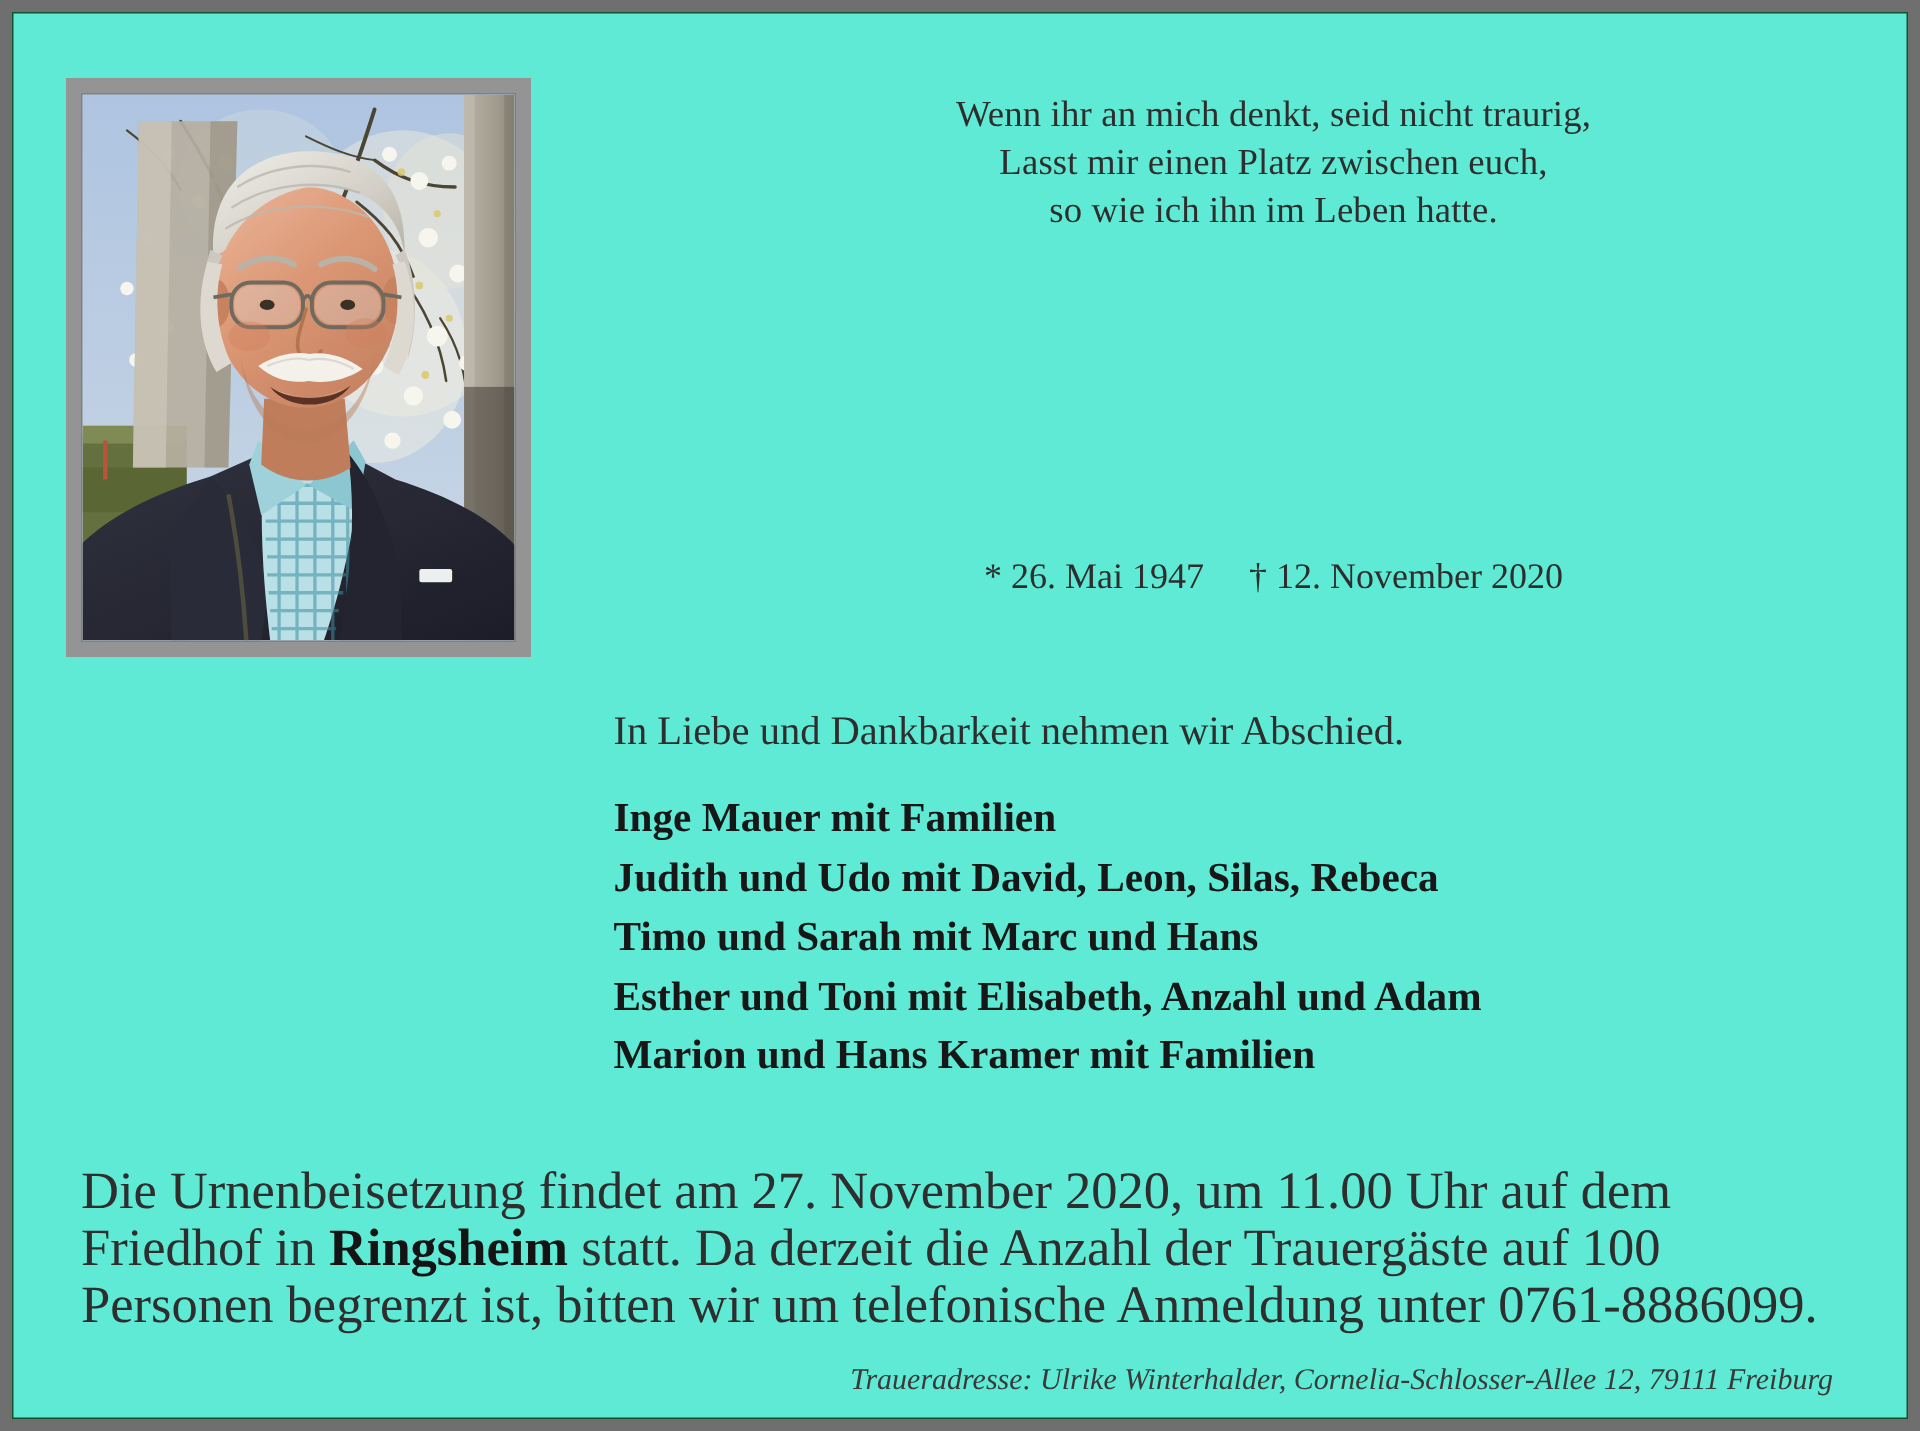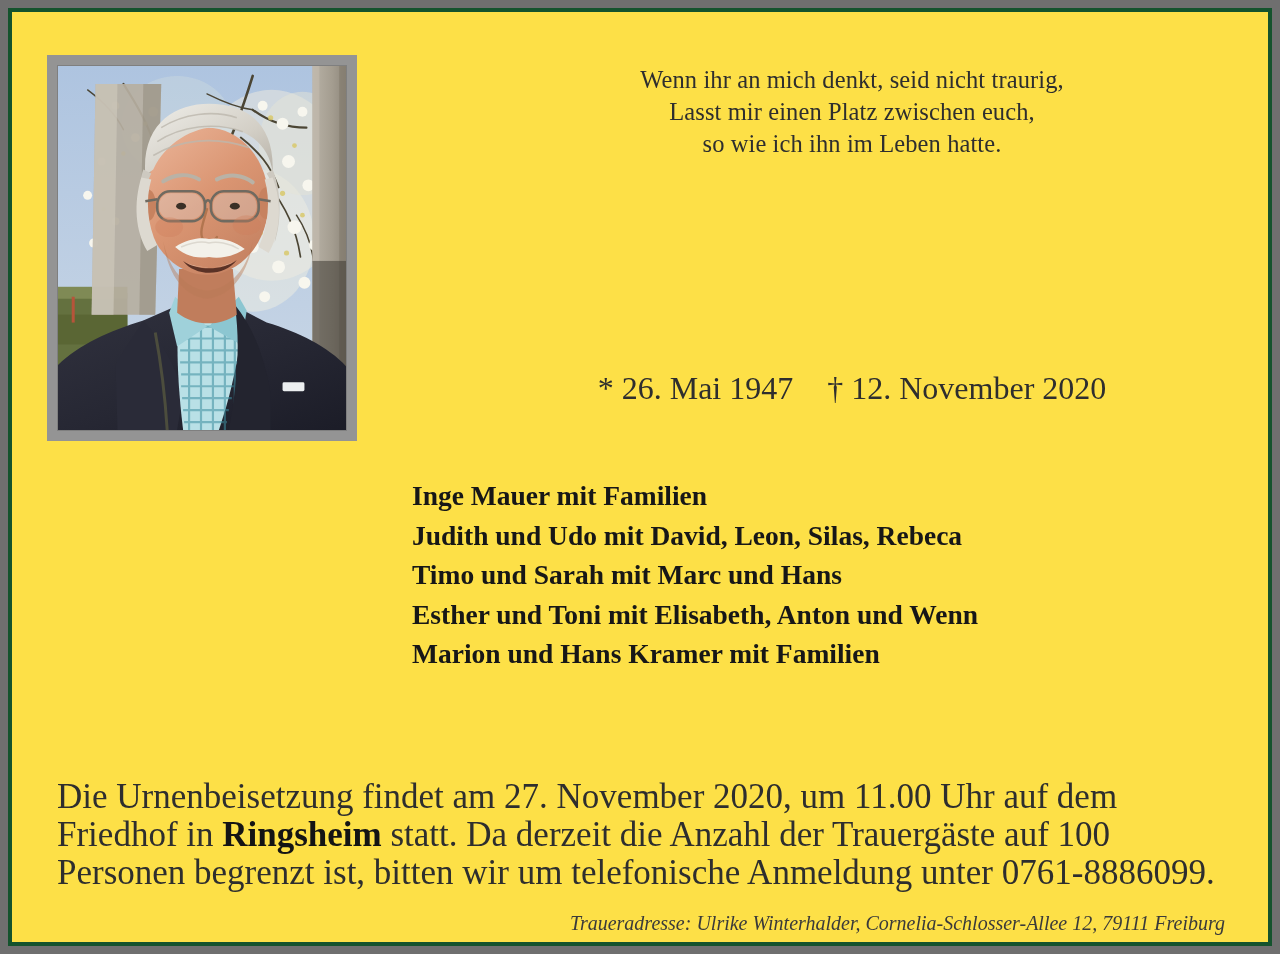--- a/index.html
+++ b/index.html
@@ -23,22 +23,22 @@
     height: 954px;
     box-sizing: border-box;
     background: #6f6f6f;
     padding: 8px;
   }
   #notice-inner {
     position: relative;
     width: 100%;
     height: 100%;
     box-sizing: border-box;
-    background: #fde047;
-    border: 4px solid #14532d;
+    background: #5eead4;
+    border: 1px solid #14532d;
     overflow: hidden;
   }
 
   
   #portrait-frame {
     position: absolute;
     left: 35px;
     top: 43px;
     width: 310px;
     height: 386px;
@@ -84,40 +84,40 @@
     font-weight: 400;
     color: #141414;
     letter-spacing: -0.5px;
   }
   #life-dates {
     position: absolute;
     left: 430px;
     top: 358px;
     width: 820px;
     text-align: center;
-    font-size: 32px;
+    font-size: 24px;
     line-height: 36px;
     color: #2e2e2e;
   }
   #life-dates .sep { display: inline-block; width: 18px; }
 
   
   #family-block {
     position: absolute;
     left: 400px;
     top: 458px;
     width: 830px;
   }
   #farewell-line {
     font-size: 27px;
     line-height: 40px;
     color: #2e2e2e;
   }
   #family-list {
-    margin-top: 6px;
+    margin-top: 18px;
     font-size: 27.5px;
     line-height: 39.5px;
     font-weight: 700;
     color: #171717;
   }
   #family-list .family-line { display: block; white-space: nowrap; }
 
   
   #service-info {
     position: absolute;
@@ -358,25 +358,26 @@
 
     <div id="life-dates">
       <span>*</span>
       <span>26. Mai 1947</span>
       <span class="sep"></span>
       <span>†</span>
       <span>12. November 2020</span>
     </div>
 
     <div id="family-block">
+      <div id="farewell-line">In Liebe und Dankbarkeit nehmen wir Abschied.</div>
       <div id="family-list">
         <span class="family-line">Inge Mauer mit Familien</span>
         <span class="family-line">Judith und Udo mit David, Leon, Silas, Rebeca</span>
         <span class="family-line">Timo und Sarah mit Marc und Hans</span>
-        <span class="family-line">Esther und Toni mit Elisabeth, Anton und Wenn</span>
+        <span class="family-line">Esther und Toni mit Elisabeth, Anzahl und Adam</span>
         <span class="family-line">Marion und Hans Kramer mit Familien</span>
       </div>
     </div>
 
     <div id="service-info">
       <span>Die Urnenbeisetzung findet am 27. November 2020, um 11.00 Uhr auf dem Friedhof in </span><span class="place">Ringsheim</span><span> statt. Da derzeit die Anzahl der Trauergäste auf 100 Personen begrenzt ist, bitten wir um telefonische Anmeldung unter 0761-8886099.</span>
     </div>
 
     <div id="mourning-address">Traueradresse: Ulrike Winterhalder, Cornelia-Schlosser-Allee 12, 79111 Freiburg</div>
 

